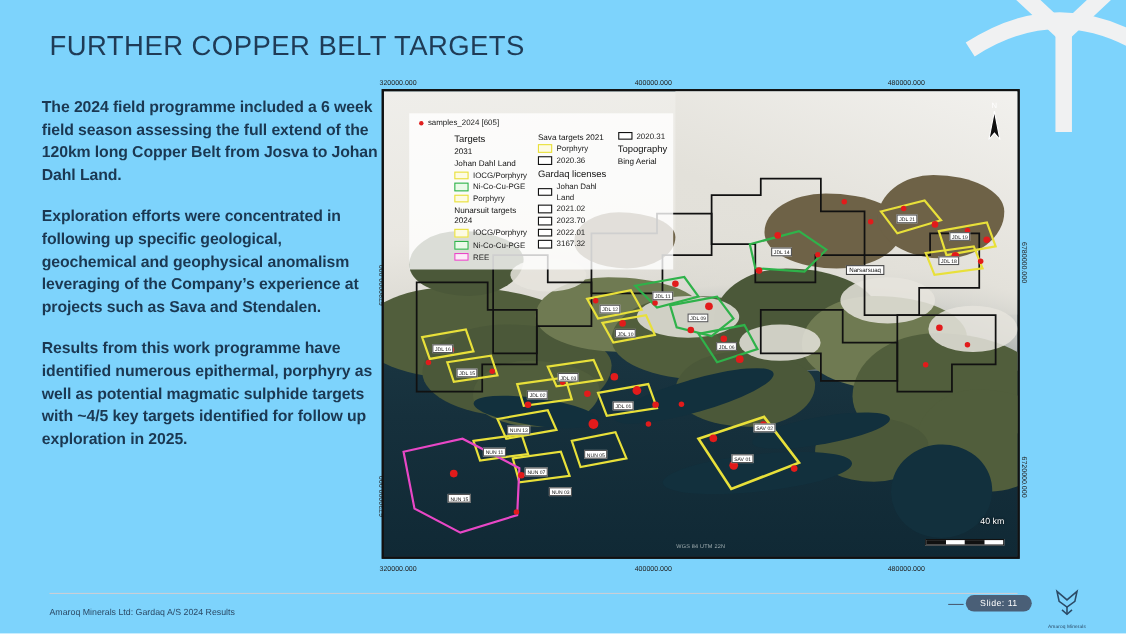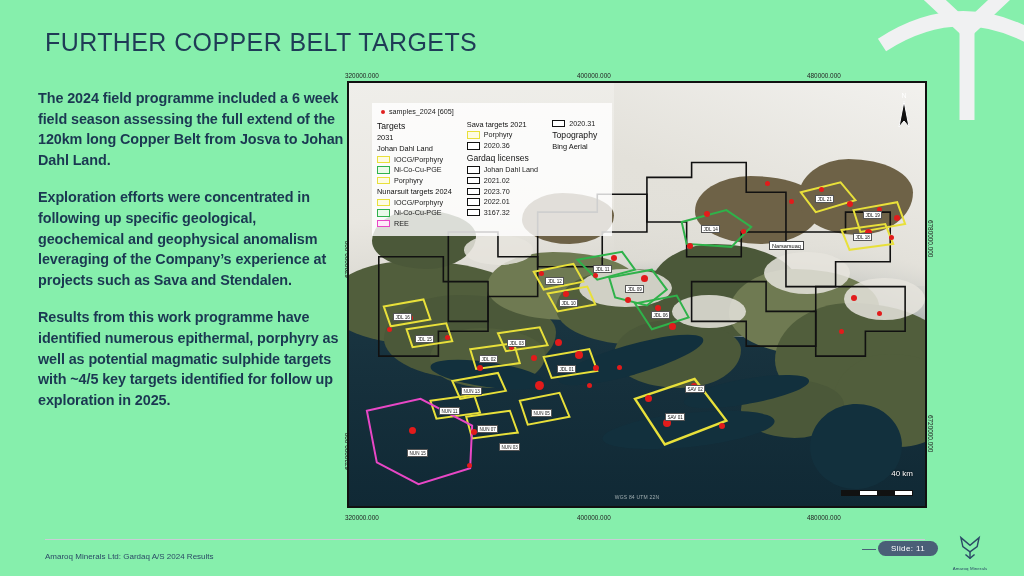--- a/index.html
+++ b/index.html
@@ -2,21 +2,21 @@
 <html><head>
 <meta charset="utf-8">
 <style>
   * { box-sizing: border-box; margin: 0; padding: 0; }
   html, body {
     width: 1024px; height: 576px;
     background: #ffffff;
     font-family: "Liberation Sans", sans-serif;
     overflow: hidden;
   }
-  .slide { position: relative; width: 1024px; height: 576px; background: #86efac; }
+  .slide { position: relative; width: 1024px; height: 576px; background: #7dd3fc; }
 
   
   .watermark {
     position: absolute; top: -30px; right: -28px;
     width: 180px; height: 150px; opacity: 1; pointer-events: none;
   }
 
   
   .title {
     position: absolute; left: 45px; top: 28px;
@@ -72,21 +72,21 @@
   .fjord-d { background:#12303d; }
 
   
   .legend {
     position: absolute; left: 23px; top: 20px; width: 240px;
     background: rgba(255,255,255,.80);
     padding: 4px 5px 6px 5px; font-size: 7.2px; color: #1a1a1a;
     line-height: 1.32; font-family: "Liberation Sans", sans-serif;
   }
   .legend .cols { display:flex; gap: 9px; }
-  .legend .c1 { width: 118px; } .legend .c2 { width: 112px; }
+  .legend .c1 { width: 118px; margin-left: 36px; } .legend .c2 { width: 112px; }
   .lg-head { font-size: 8.6px; margin: 2px 0 1px; color:#111; }
   .lg-sub  { font-size: 7.4px; margin: 1px 0 1px; color:#111; }
   .lg-row { display: flex; align-items: center; gap: 4px; margin: 1.2px 0; }
   .sw { width: 13px; height: 7.5px; border: 1.1px solid #111; background: transparent; flex: none; }
   .sw-y { border-color: #e8e03a; background: #fdfbe3; }
   .sw-g { border-color: #2fb24a; background: #eafae9; }
   .sw-m { border-color: #e847c6; background: #fdeaf8; }
   .sw-k { border-color: #111; background: #fff; }
   .dot-s { width: 4px; height: 4px; border-radius: 50%; background: #e02020; flex: none; margin-left:4px;}
   .lg-samples { display:flex; align-items:center; gap:4px; margin-bottom:2px;}

